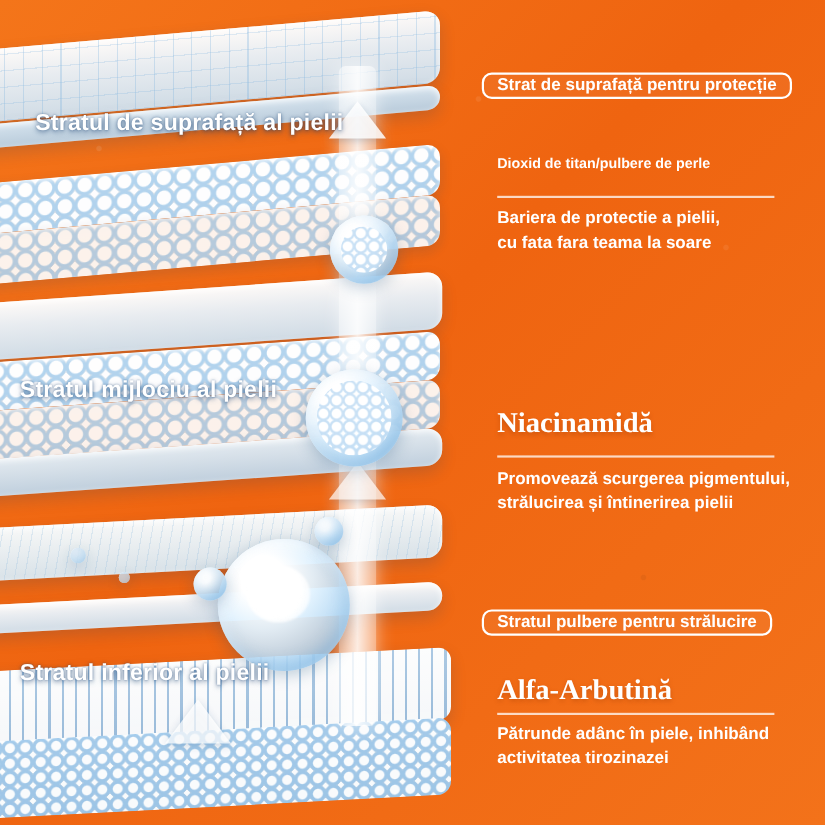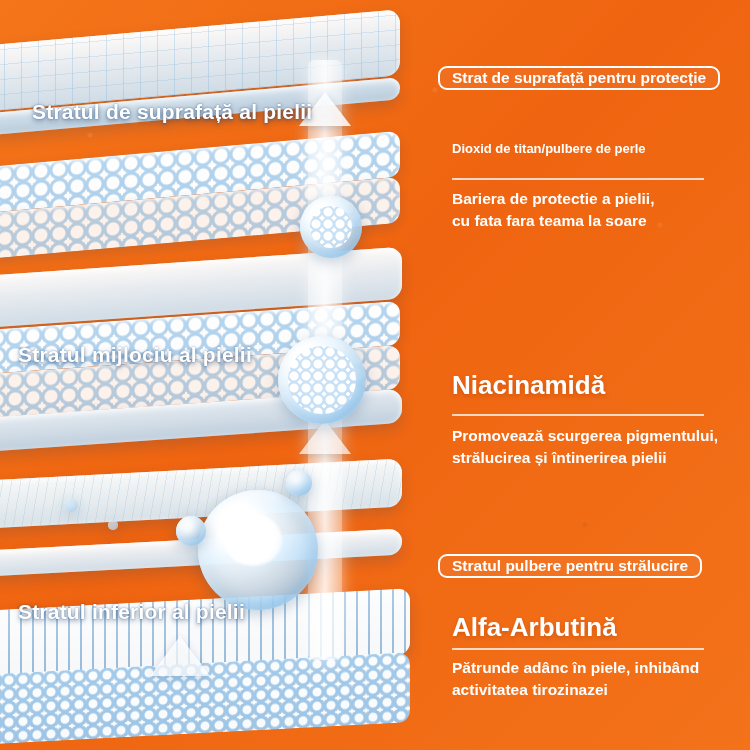--- a/index.html
+++ b/index.html
@@ -178,21 +178,21 @@
   .chip2 { left: 438px; top: 313px; }
   .chip3 { left: 438px; top: 554px; }
 
   .headline {
     position: absolute;
     color: #ffffff;
     font-weight: bold;
     white-space: nowrap;
   }
   .hl-sub { font-size: 13px; }
-  .hl-big { font-size: 26px; text-shadow: 0 2px 4px rgba(150,55,5,0.35); }
+  .hl-big { font-size: 26px; text-shadow: 0 2px 4px rgba(150,55,5,0.35); font-family: Liberation Serif, serif; }
 
   .h1 { left: 452px; top: 141px; }
   .h2 { left: 452px; top: 370px; }
   .h3 { left: 452px; top: 612px; }
 
   .body {
     position: absolute;
     color: #ffffff;
     font-size: 15.5px;
     font-weight: bold;

